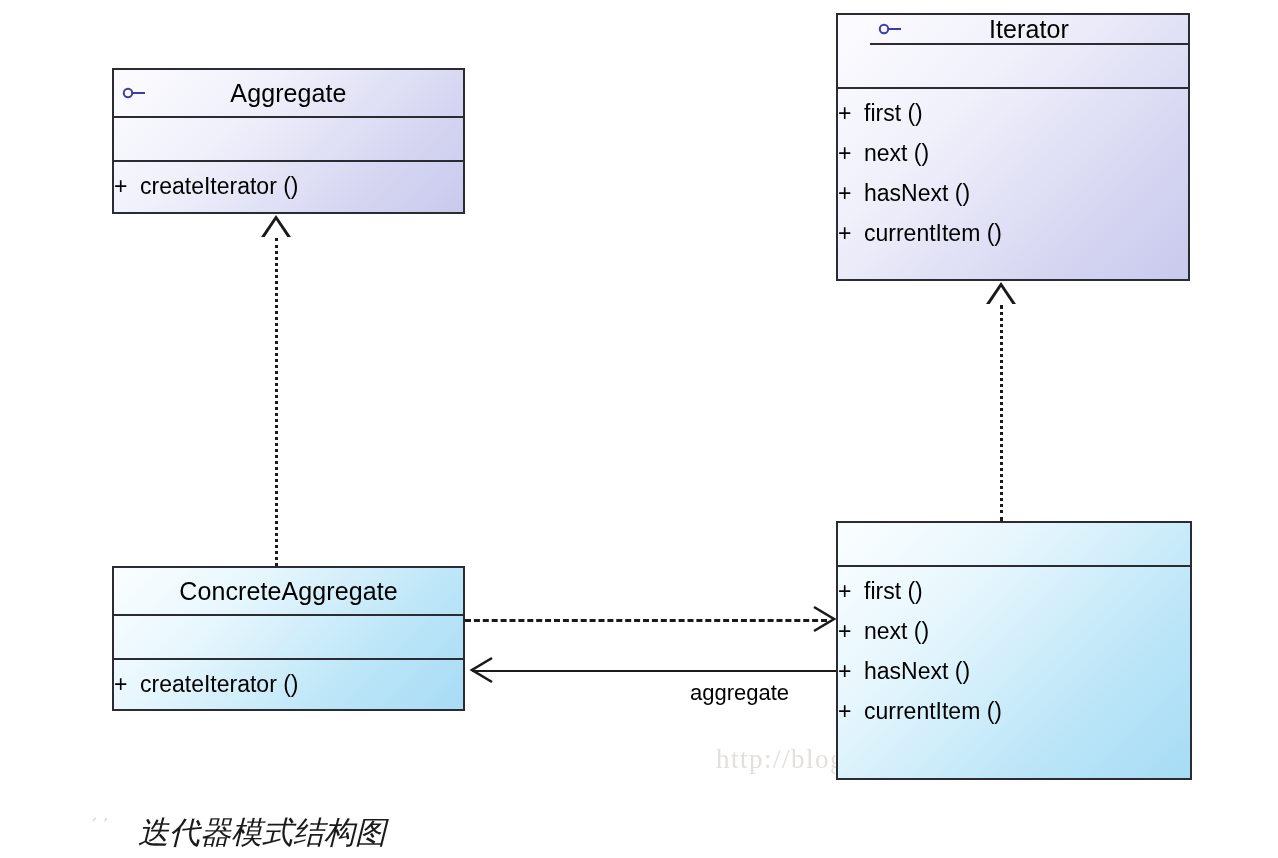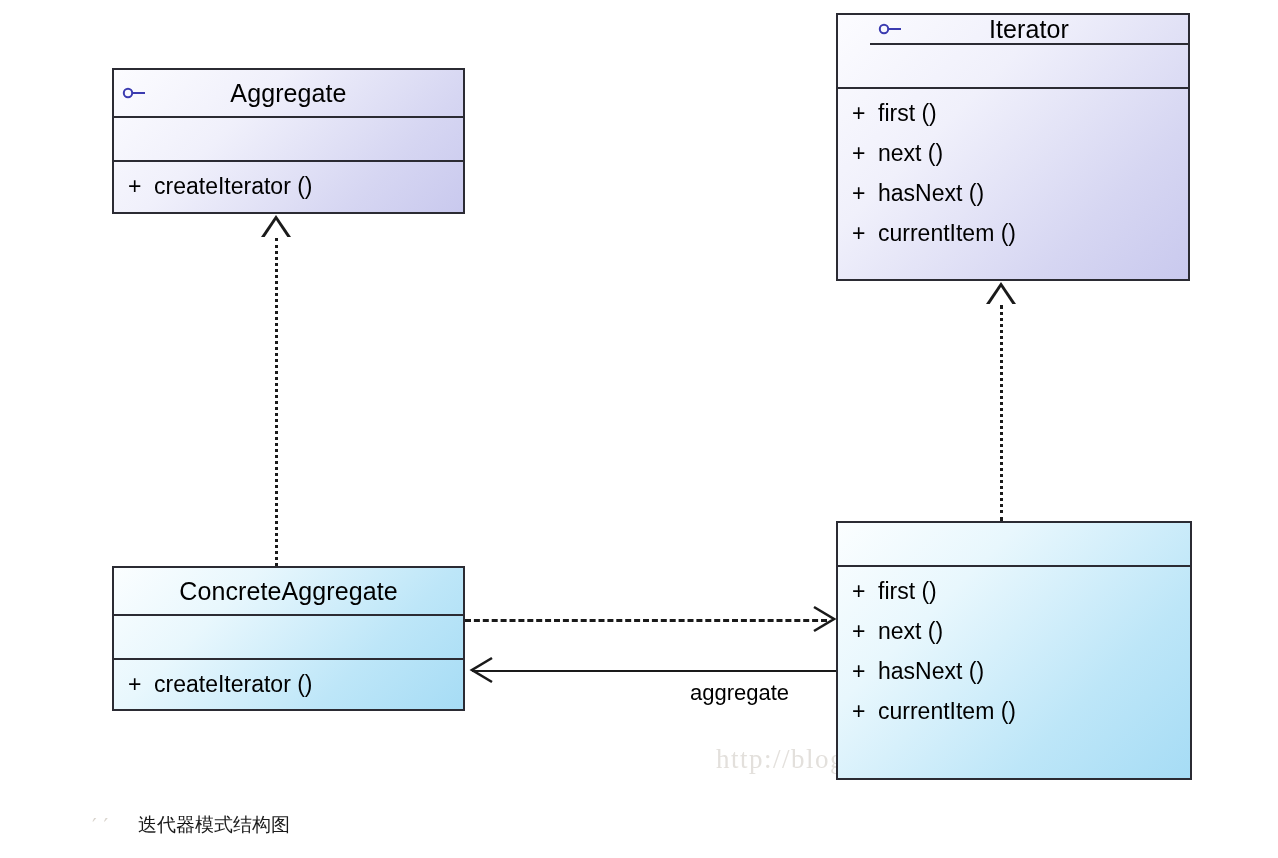--- a/index.html
+++ b/index.html
@@ -51,21 +51,20 @@
   }
   .uml-ops {
     box-sizing: border-box;
     padding: 4px 0 4px 0;
     flex: 1 1 auto;
   }
   .op-row {
     font-size: 23px;
     color: #000000;
     line-height: 40px;
-    padding-left: 14px;
     white-space: nowrap;
   }
   .op-vis {
     display: inline-block;
     width: 26px;
   }
 
   
   .iface-icon {
     position: absolute;
@@ -110,23 +109,24 @@
     font-family: "Liberation Serif", serif;
     font-size: 27px;
     color: #e3e0dc;
     white-space: nowrap;
     letter-spacing: 1.5px;
     user-select: none;
   }
   .caption {
     position: absolute;
     font-family: "DejaVu Serif", serif;
-    font-size: 19px;
+    font-size: 31px;
     color: #1a1a1a;
     white-space: nowrap;
+    font-style: italic;
   }
   .caption-marks {
     position: absolute;
     font-family: "DejaVu Serif", serif;
     font-size: 21px;
     color: #d9d4cd;
     white-space: nowrap;
   }
 </style>
 </head>

